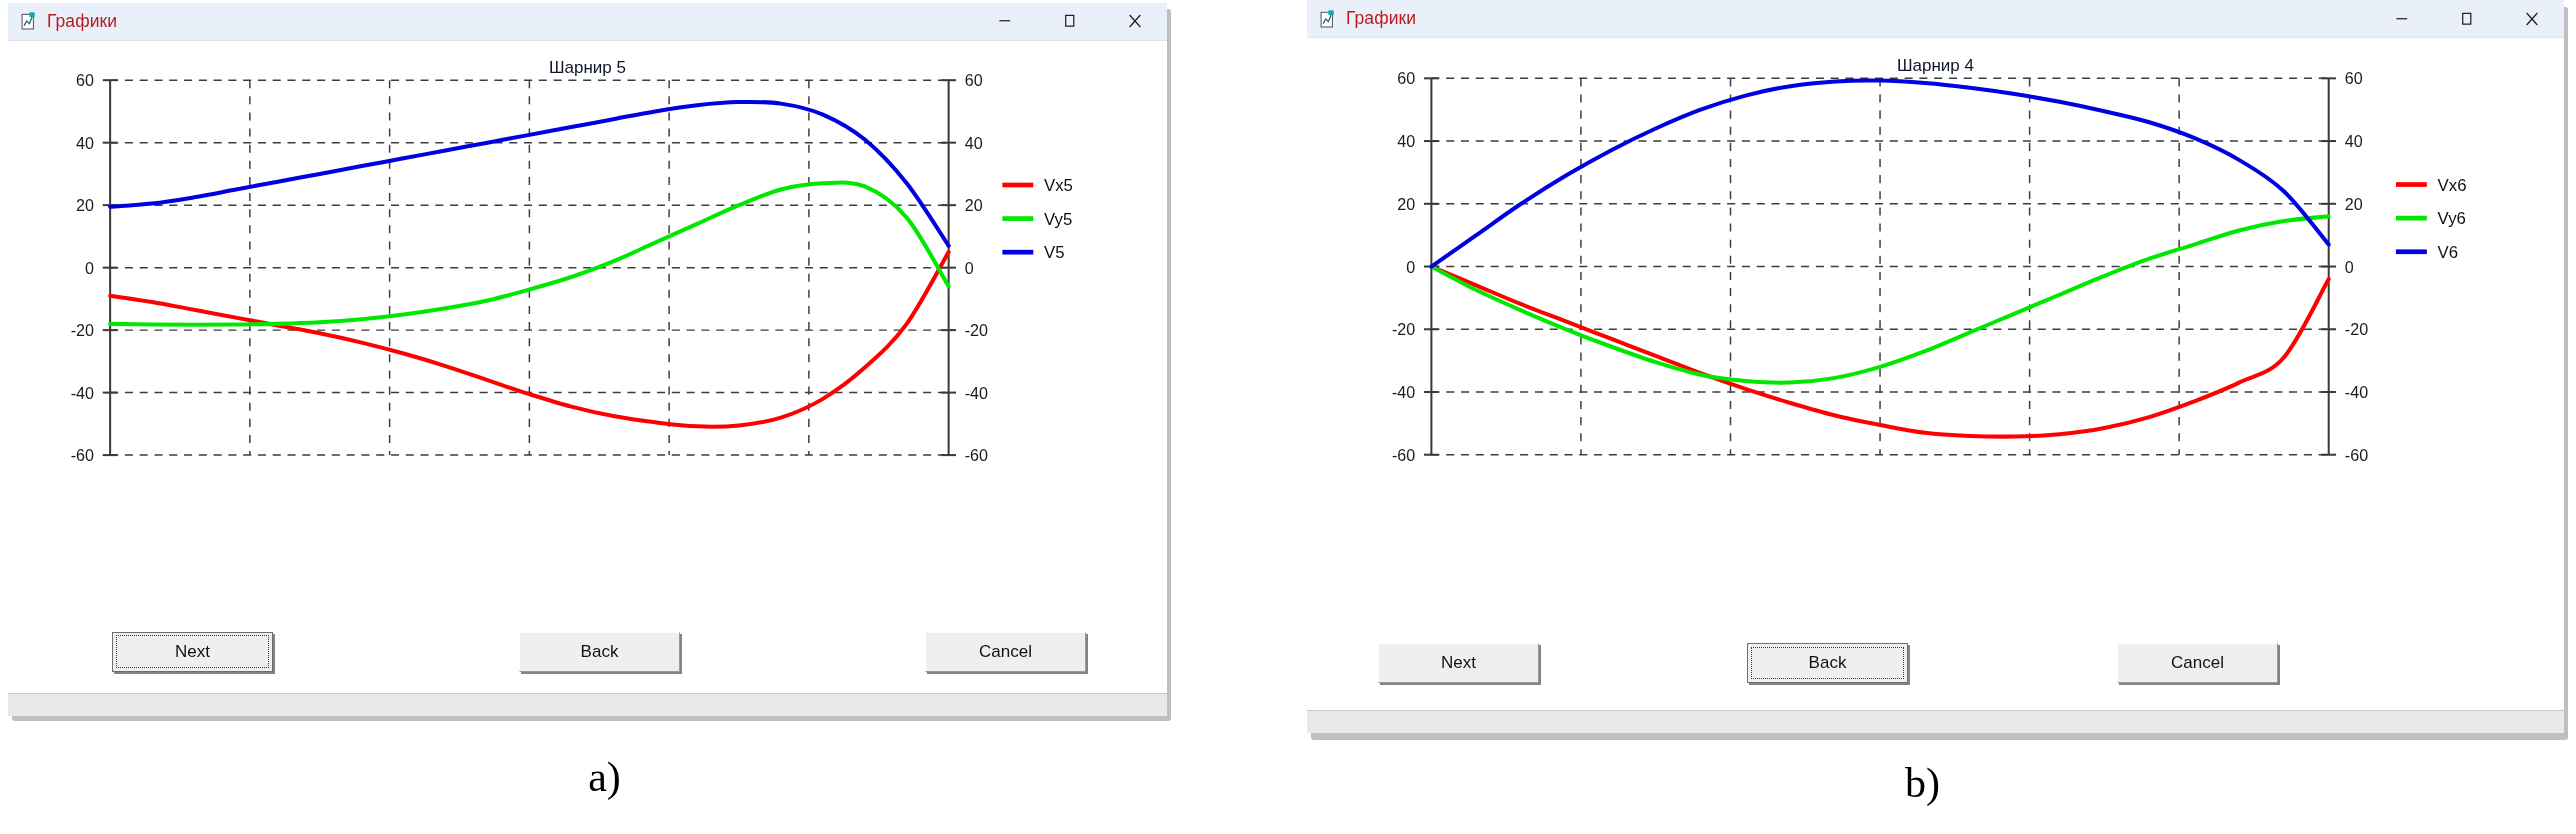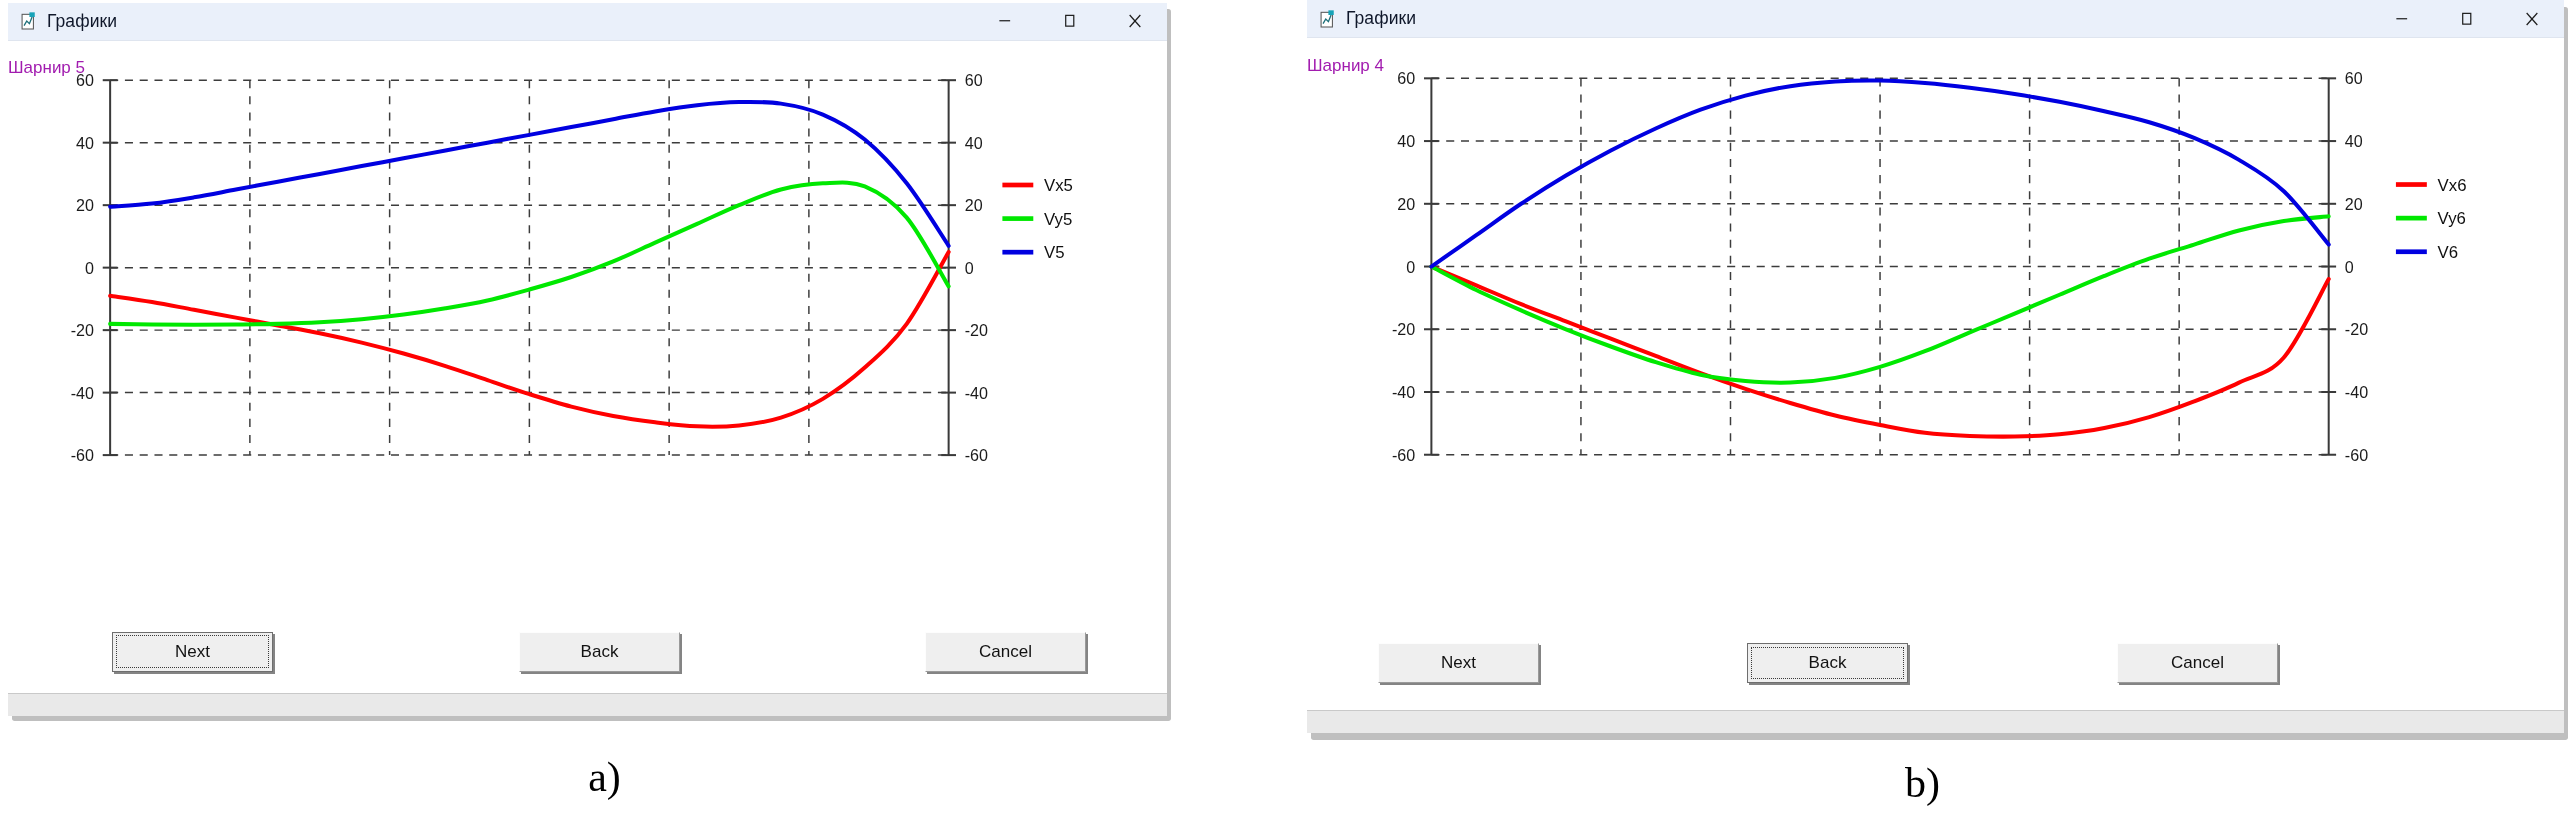--- a/index.html
+++ b/index.html
@@ -39,21 +39,21 @@
   .title-icon {
     margin-left: 12px;
     width: 17.5px;
     height: 20px;
     position: relative;
     flex: 0 0 auto;
   }
   .title-text {
     margin-left: 9.4px;
     font-size: 17.5px;
-    color: #0f172a;
+    color: #b91c1c;
     letter-spacing: 0.1px;
     white-space: nowrap;
   }
   .win-buttons {
     margin-left: auto;
     display: flex;
     align-items: center;
     height: 100%;
   }
   .win-btn {
@@ -69,23 +69,23 @@
   .win-body {
     position: relative;
     background: #ffffff;
     box-sizing: border-box;
   }
 
   
   .chart-title {
     position: absolute;
     width: 100%;
-    text-align: left;
+    text-align: center;
     font-size: 17px;
-    color: #a21caf;
+    color: #0f172a;
     top: 17.5px;
   }
   .chart-svg { position: absolute; left: 0; top: 0; }
 
   .axis-label {
     font-family: "Liberation Sans", sans-serif;
     font-size: 24px;
     fill: #1b1b1b;
   }
   .legend-label {

